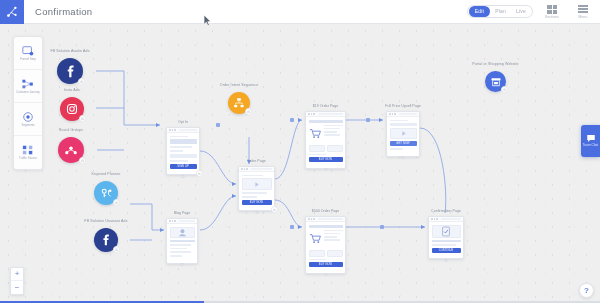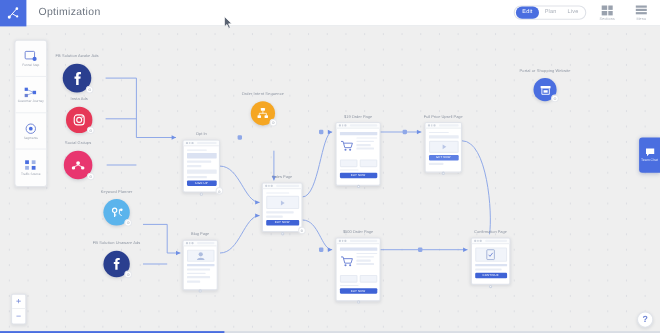--- a/index.html
+++ b/index.html
@@ -197,21 +197,21 @@
 <div id="header">
   <div id="logo-tile">
     <svg width="13" height="13" viewBox="0 0 16 16">
       <path d="M3 13 L11 4" stroke="#ffffff" stroke-width="1.1" fill="none"></path>
       <path d="M6 9 L11 12" stroke="#ffffff" stroke-width="1.1" fill="none"></path>
       <circle cx="3" cy="13" r="1.7" fill="#ffffff"></circle>
       <circle cx="11.5" cy="3.5" r="1.5" fill="#ffffff"></circle>
       <circle cx="11.8" cy="12.2" r="1.3" fill="#ffffff"></circle>
     </svg>
   </div>
-  <div id="page-title">Optimization</div>
+  <div id="page-title">Confirmation</div>
 
   <div id="header-right">
     <div id="mode-toggle">
       <span class="mode-seg active">Edit</span>
       <span class="mode-seg">Plan</span>
       <span class="mode-seg">Live</span>
     </div>
 
     <div class="hdr-icon-btn">
       <span class="glyph">

